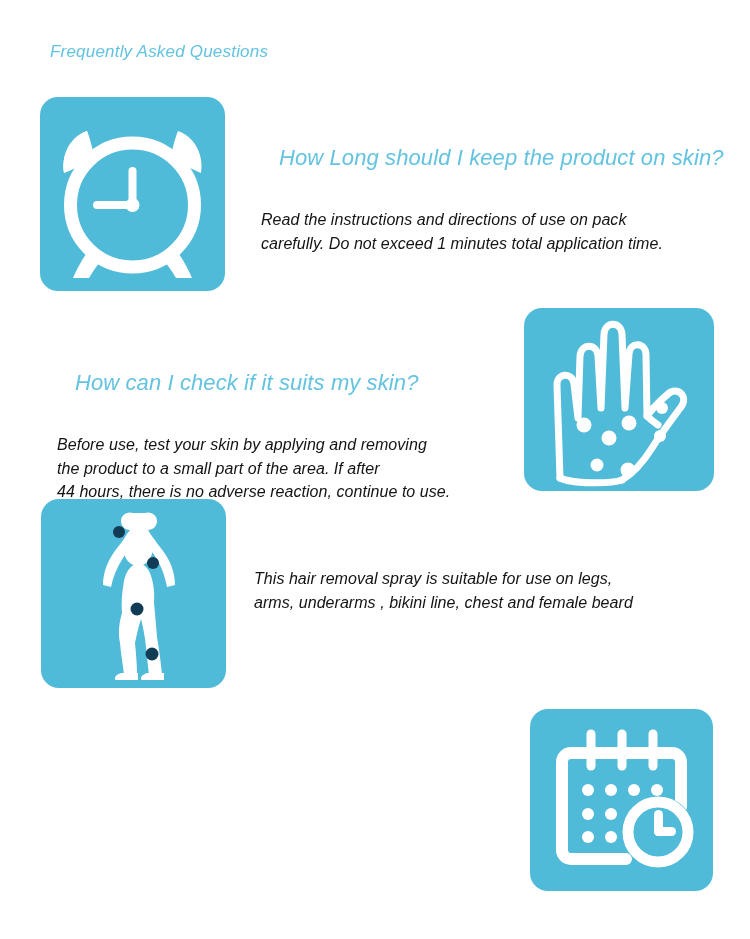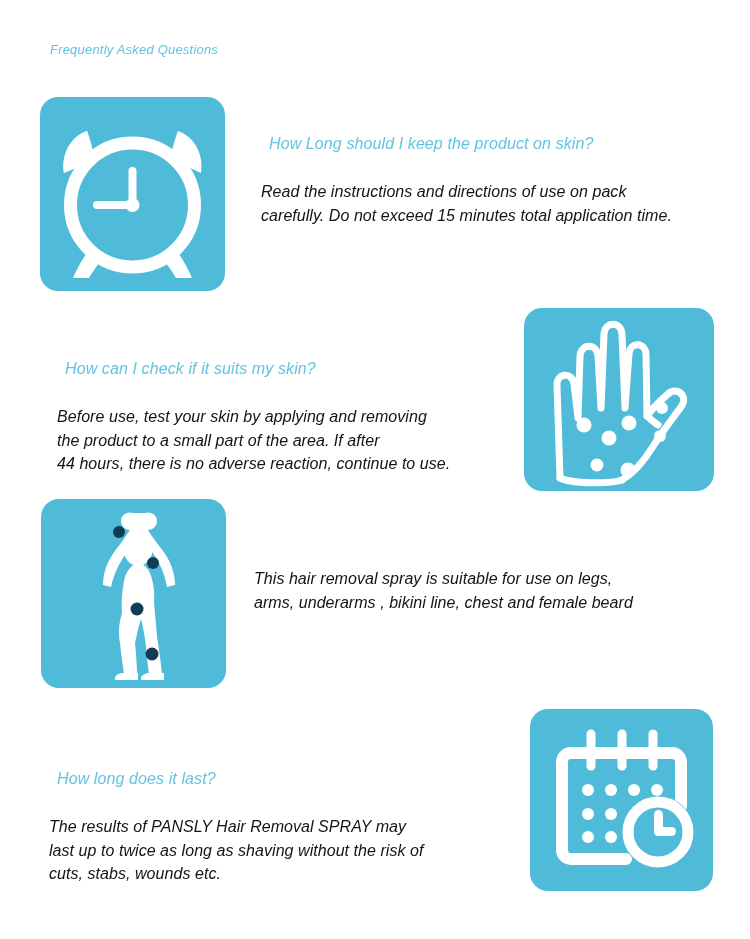--- a/index.html
+++ b/index.html
@@ -20,21 +20,21 @@
     position: relative;
     width: 750px;
     height: 939px;
   }
 
   
   .faq-title {
     position: absolute;
     left: 50px;
     top: 42px;
-    font-size: 13px;
+    font-size: 17px;
     font-style: italic;
     font-weight: 400;
     letter-spacing: 0.2px;
     color: #63C3E0;
     white-space: nowrap;
   }
 
   
   .tile {
     position: absolute;
@@ -44,27 +44,27 @@
   .tile svg { display: block; width: 100%; height: 100%; }
 
   #tile-clock    { left: 40px;  top: 97px;  width: 185px; height: 194px; }
   #tile-hand     { left: 524px; top: 308px; width: 190px; height: 183px; }
   #tile-body     { left: 41px;  top: 499px; width: 185px; height: 189px; }
   #tile-calendar { left: 530px; top: 709px; width: 183px; height: 182px; }
 
   
   .qa { position: absolute; }
   .qa .question {
-    font-size: 16px;
+    font-size: 22px;
     font-style: italic;
     font-weight: 400;
     color: #63C3E0;
     letter-spacing: 0.1px;
     white-space: nowrap;
-    margin: 8px;
+    margin: 18px;
   }
   .qa .answer {
     font-size: 16px;
     font-style: italic;
     font-weight: 400;
     color: #141414;
     line-height: 23.5px;
     margin: 0;
     letter-spacing: 0.05px;
     white-space: pre-line;
@@ -101,21 +101,21 @@
 
       <path d="M46 157 C40 166 36 174 33 181 L49 181 C53 174 58 167 63 161 Z" fill="#ffffff"></path>
       <path d="M139 157 C145 166 149 174 152 181 L136 181 C132 174 127 167 122 161 Z" fill="#ffffff"></path>
     </svg>
   </div>
 
   <div class="qa" id="qa-1">
     <div class="question">How Long should I keep the product on skin?</div>
     <div class="answer-gap"></div>
     <div class="answer">Read the instructions and directions of use on pack
-carefully. Do not exceed 15 minutes total application time.</div>
+carefully. Do not exceed 1 minutes total application time.</div>
   </div>
 
   <div class="qa" id="qa-2">
     <div class="question">How can I check if it suits my skin?</div>
     <div class="answer-gap"></div>
     <div class="answer">Before use, test your skin by applying and removing
 the product to a small part of the area. If after
 44 hours, there is no adverse reaction, continue to use.</div>
   </div>
 
@@ -190,27 +190,20 @@
       <circle cx="111" cy="155" r="6.5" fill="#123B55"></circle>
     </svg>
   </div>
 
   <div class="qa" id="qa-3">
     <div class="answer-gap"></div>
     <div class="answer">This hair removal spray is suitable for use on legs,
 arms, underarms ,  bikini line,  chest and female beard</div>
   </div>
 
-  <div class="qa" id="qa-4">
-    <div class="question">How long does it last?</div>
-    <div class="answer-gap"></div>
-    <div class="answer">The results of PANSLY Hair Removal SPRAY may
-last up to twice as long as shaving without the risk of
-cuts, stabs, wounds etc.</div>
-  </div>
 
   <div class="tile" id="tile-calendar">
     <svg viewBox="0 0 183 182" xmlns="http://www.w3.org/2000/svg" aria-hidden="true">
 
       <path d="M41 44 L142 44 C147 44 151 48 151 53 L151 98
                M41 44 C36 44 32 48 32 53 L32 141 C32 146 36 150 41 150 L96 150" fill="none" stroke="#ffffff" stroke-width="12" stroke-linecap="round" stroke-linejoin="round"></path>
 
       <g fill="none" stroke="#ffffff" stroke-width="9" stroke-linecap="round">
         <line x1="61" y1="25" x2="61" y2="57"></line>
         <line x1="92" y1="25" x2="92" y2="57"></line>

